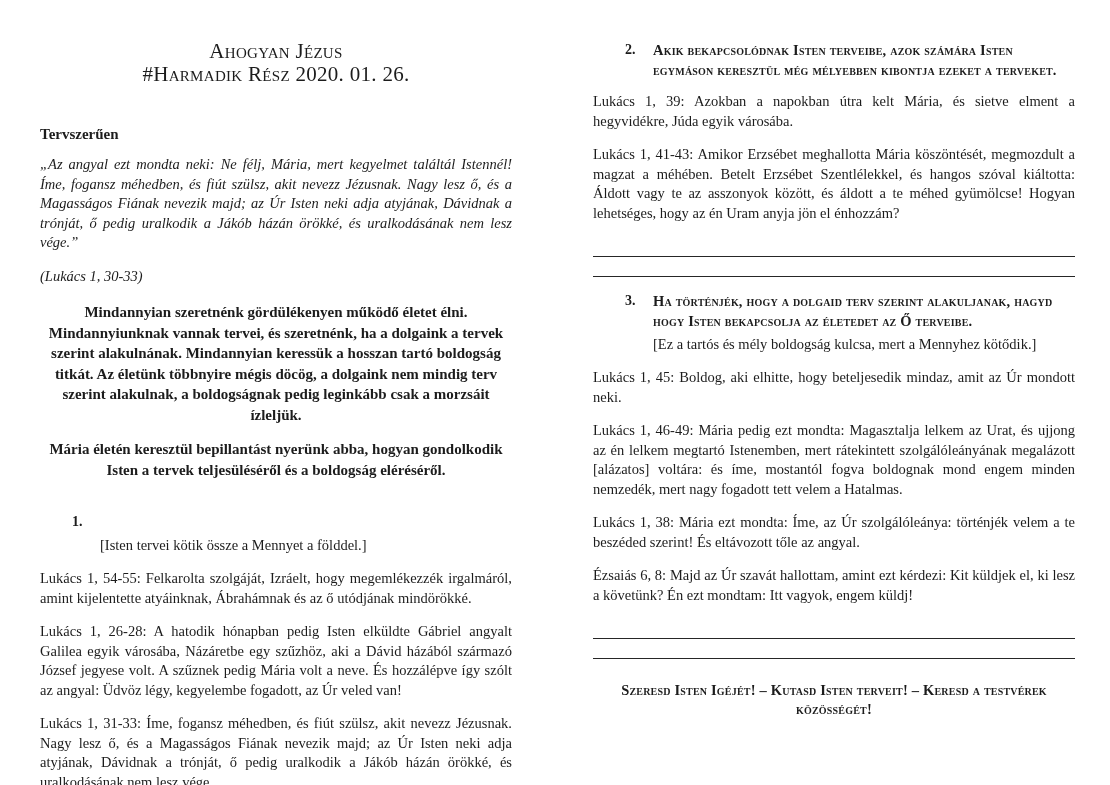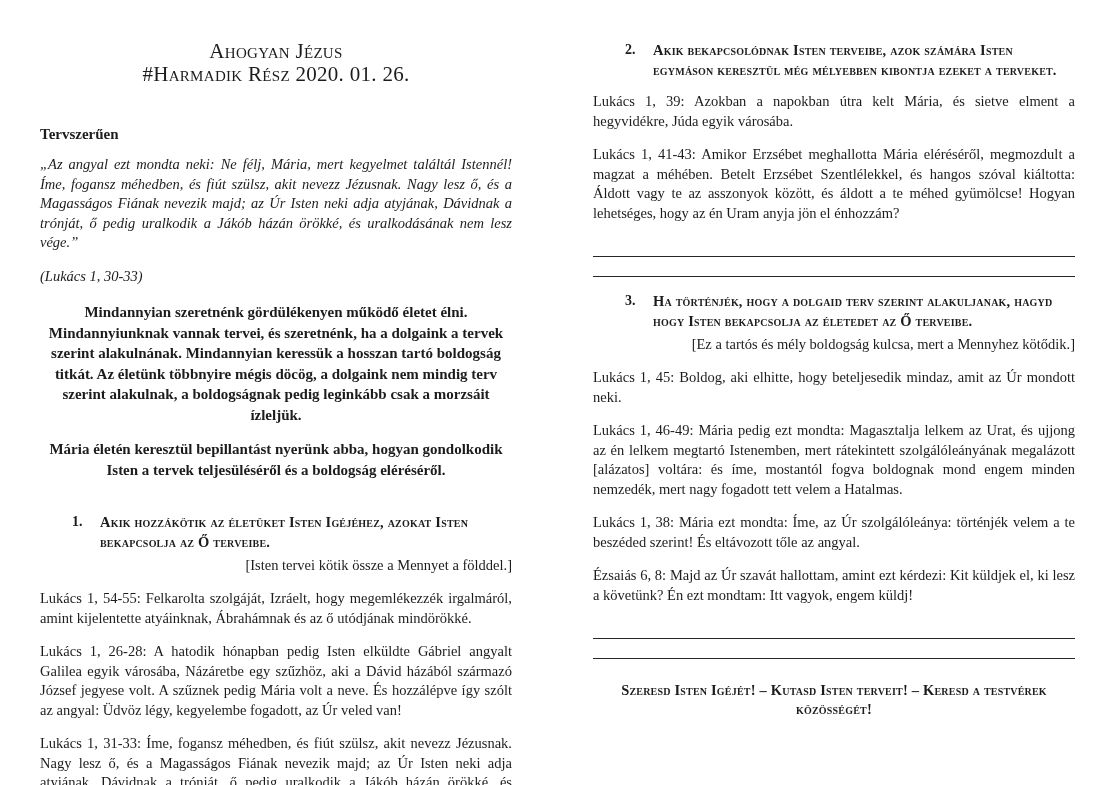--- a/index.html
+++ b/index.html
@@ -79,21 +79,20 @@
     letter-spacing: 0.2px;
     font-size: 14.5px;
     line-height: 20px;
     text-align: left;
   }
   .point-note {
     font-size: 14.5px;
     line-height: 19px;
     padding-left: 60px;
     margin: 0 0 14px 0;
-    text-align: right;
   }
   .point-gap { margin-bottom: 12px; }
 
   .answer-lines {
     position: relative;
     margin: 2px 0 14px 0;
   }
   .answer-line {
     height: 19px;
     border-bottom: 1.4px solid #262626;
@@ -124,40 +123,39 @@
     <div class="section-heading">Tervszerűen</div>
 
     <p class="para quote"><span>„Az angyal ezt mondta neki: Ne félj, Mária, mert kegyelmet találtál Istennél! </span><b>Íme, fogansz méhedben</b><span>, és fiút szülsz, akit nevezz Jézusnak. Nagy lesz ő, és a </span><b>Magasságos Fiának nevezik majd</b><span>; az Úr Isten neki adja atyjának, Dávidnak a trónját, ő pedig uralkodik a Jákób házán örökké, és </span><b>uralkodásának nem lesz vége.</b><span>”</span></p>
     <p class="quote-ref">(Lukács 1, 30-33)</p>
 
     <p class="intro">Mindannyian szeretnénk gördülékenyen működő életet élni. Mindannyiunknak vannak tervei, és szeretnénk, ha a dolgaink a tervek szerint alakulnának. Mindannyian keressük a hosszan tartó boldogság titkát. Az életünk többnyire mégis döcög, a dolgaink nem mindig terv szerint alakulnak, a boldogságnak pedig leginkább csak a morzsáit ízleljük.</p>
     <p class="intro intro-last">Mária életén keresztül bepillantást nyerünk abba, hogyan gondolkodik Isten a tervek teljesüléséről és a boldogság eléréséről.</p>
 
     <div class="point">
       <div class="point-num">1.</div>
-      <div class="point-heading">Akik hozzákötik az életüket Isten Igéjéhez, azokat Isten bekapcsolja az Ő terveibe.</div>
     </div>
     <p class="point-note">[Isten tervei kötik össze a Mennyet a földdel.]</p>
 
     <p class="para"><b>Lukács 1, 54-55:</b><span> Felkarolta szolgáját, Izráelt, hogy megemlékezzék irgalmáról, </span><b>amint kijelentette atyáinknak, Ábrahámnak és az ő utódjának</b><span> mindörökké.</span></p>
     <p class="para"><b>Lukács 1, 26-28:</b><span> A hatodik hónapban pedig Isten elküldte Gábriel angyalt Galilea egyik városába, Názáretbe </span><b>egy szűzhöz</b><span>, aki a Dávid házából származó </span><b>József jegyese volt.</b><span> A szűznek pedig Mária volt a neve. És hozzálépve így szólt az angyal: Üdvöz légy, kegyelembe fogadott, </span><b>az Úr veled van</b><span>!</span></p>
     <p class="para"><b>Lukács 1, 31-33:</b><span> Íme, </span><b>fogansz méhedben</b><span>, és fiút szülsz, akit nevezz Jézusnak. Nagy lesz ő, és </span><b>a Magasságos Fiának</b><span> nevezik majd; az Úr Isten neki adja atyjának, Dávidnak a trónját, ő pedig uralkodik a Jákób házán örökké, és </span><b>uralkodásának nem lesz vége.</b></p>
 
   </div>
 
   <div class="col col-right">
 
     <div class="point">
       <div class="point-num">2.</div>
       <div class="point-heading">Akik bekapcsolódnak Isten terveibe, azok számára Isten egymáson keresztül még mélyebben kibontja ezeket a terveket.</div>
     </div>
     <div class="point-gap"></div>
 
     <p class="para"><b>Lukács 1, 39:</b><span> Azokban a napokban útra kelt Mária, és </span><b>sietve elment</b><span> a hegyvidékre, Júda egyik városába.</span></p>
-    <p class="para"><b>Lukács 1, 41-43:</b><span> Amikor Erzsébet meghallotta Mária eléréséről, </span><b>megmozdult a magzat a méhében</b><span>. Betelt Erzsébet Szentlélekkel, és hangos szóval kiáltotta: Áldott vagy te az asszonyok között, és </span><b>áldott a te méhed gyümölcse</b><span>! Hogyan lehetséges, hogy </span><b>az én Uram anyja</b><span> jön el énhozzám?</span></p>
+    <p class="para"><b>Lukács 1, 41-43:</b><span> Amikor Erzsébet meghallotta Mária köszöntését, </span><b>megmozdult a magzat a méhében</b><span>. Betelt Erzsébet Szentlélekkel, és hangos szóval kiáltotta: Áldott vagy te az asszonyok között, és </span><b>áldott a te méhed gyümölcse</b><span>! Hogyan lehetséges, hogy </span><b>az én Uram anyja</b><span> jön el énhozzám?</span></p>
 
     <div class="answer-lines">
       <div class="answer-line"></div>
       <div class="answer-line"></div>
     </div>
 
     <div class="point">
       <div class="point-num">3.</div>
       <div class="point-heading">Ha történjék, hogy a dolgaid terv szerint alakuljanak, hagyd hogy Isten bekapcsolja az életedet az Ő terveibe.</div>
     </div>

